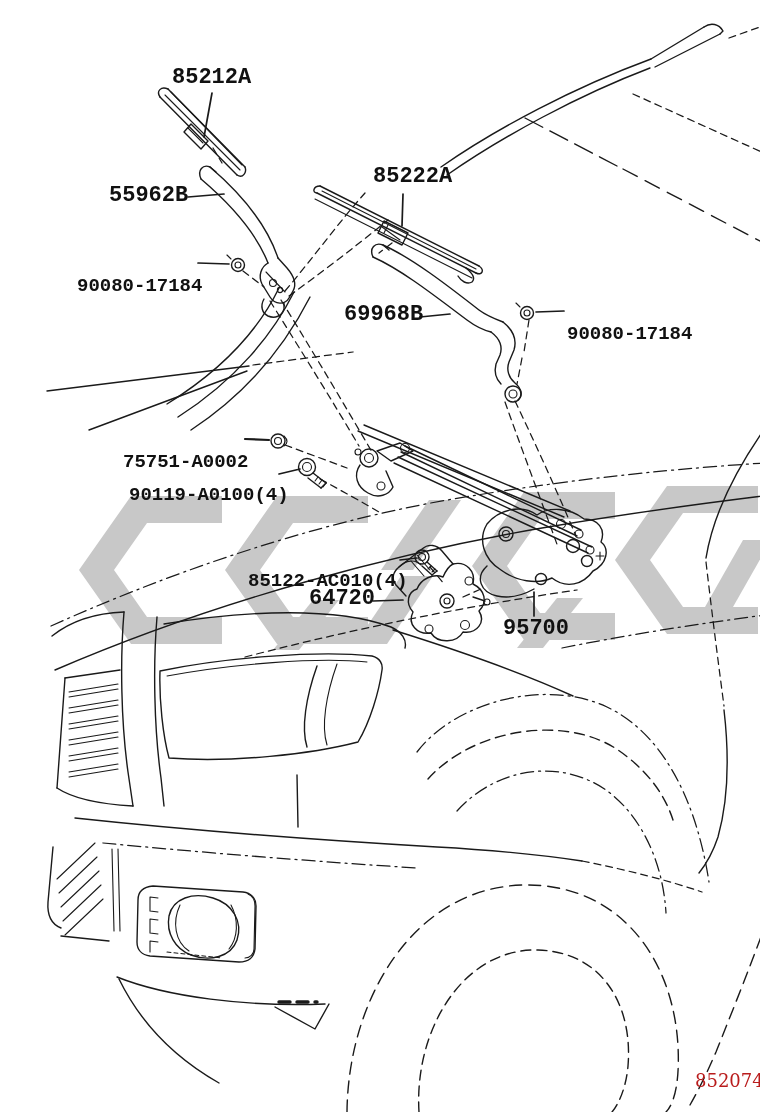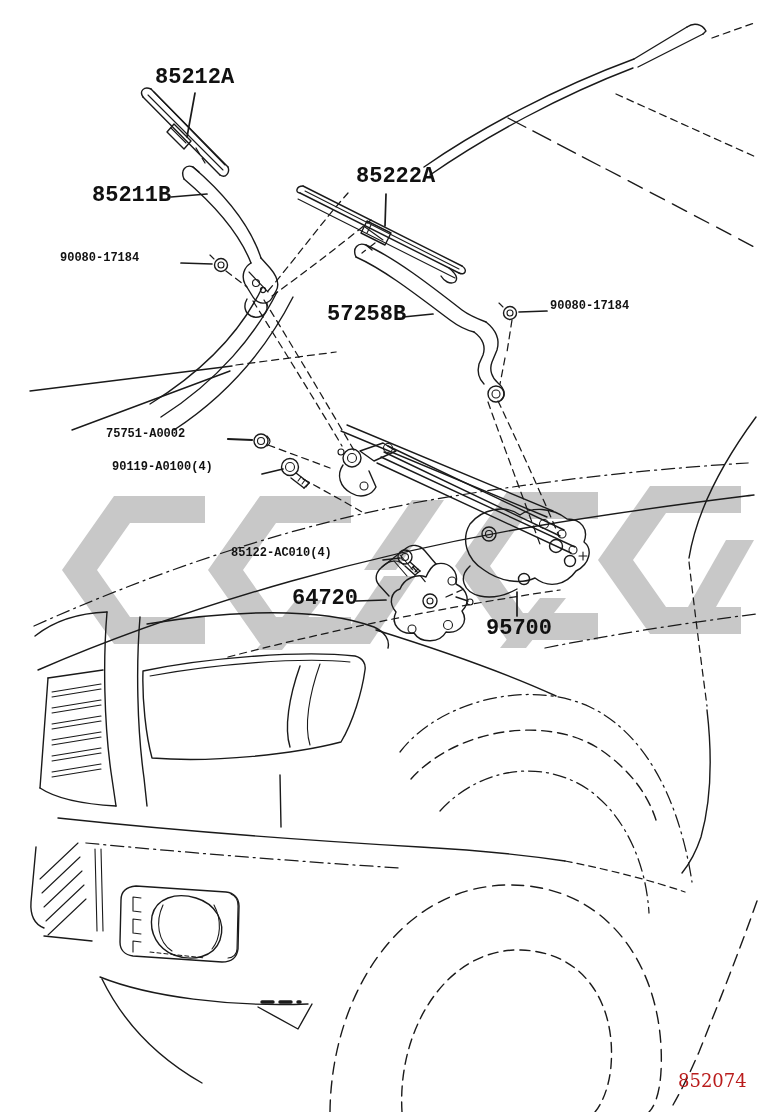--- a/index.html
+++ b/index.html
@@ -1,32 +1,32 @@
 <!DOCTYPE html>
 <html style="--line: #1a1a1a; --wm: #c8c8c8; --bg: #ffffff;"><head>
 <meta charset="utf-8">
 <style>
   :root{ --line:#1a1a1a; --wm:#c8c8c8; --bg:#ffffff; }
   html,body{margin:0;padding:0;}
   body{width:760px;height:1112px;background:var(--bg);position:relative;overflow:hidden;
        font-family:"Liberation Sans",sans-serif;}
-  #stage{position:absolute;left:0;top:0;width:724px;height:1112px;}
+  #stage{position:absolute;left:17px;top:0;width:724px;height:1112px;}
   svg{display:block;}
   .ln{stroke:var(--line);fill:none;stroke-width:1.4;stroke-linecap:round;stroke-linejoin:round;}
   .thin{stroke-width:1.1;}
   .ld{stroke-dasharray:7 5;stroke-width:1.25;}
   .ldd{stroke-dasharray:13 5 2 5;stroke-width:1.25;}
   .lh{stroke-width:3.4;stroke-dasharray:11 7;}
   .lead{stroke-width:1.7;}
   .t2{stroke-width:2.2;}
   .wm{fill:var(--wm);stroke:none;}
   .lbl{position:absolute;font-family:"Liberation Mono",monospace;font-weight:700;color:#111;
        line-height:1;white-space:nowrap;cursor:pointer;}
   .s{font-size:22px;}
-  .m{font-size:12px;}
+  .m{font-size:19px;margin-top:25px;}
   .dn{position:absolute;font-family:"DejaVu Serif",serif;font-size:18px;font-weight:400;color:#b91c1c;}
 </style>
 </head>
 <body>
 
 <div id="stage">
 
 <svg width="760" height="1112" viewBox="0 0 760 1112">
 
   <g>
@@ -275,24 +275,24 @@
     <path class="ln ldd" d="M400,752 C438,702 528,678 590,707 C641,731 678,792 692,882"></path>
     <path class="ln" d="M411,779 C456,729 545,715 598,748 C624,765 646,789 656,820" stroke-dasharray="10 6"></path>
     <path class="ln ldd" d="M440,811 C478,769 541,757 589,790 C625,816 646,863 649,913"></path>
     <path class="ln" d="M330,1112 C331,1000 396,888 506,885 C600,883 656,956 661,1046 C663,1086 656,1105 649,1112" stroke-dasharray="12 7"></path>
     <path class="ln" d="M402,1112 C397,1030 446,948 521,950 C586,952 616,1006 611,1066 C609,1089 601,1105 595,1112" stroke-dasharray="10 6"></path>
   </g>
 
 </svg>
 
   <div class="lbl s" style="left:155px;top:67px">85212A</div>
-  <div class="lbl s" style="left:92px;top:185px">85211B</div>
+  <div class="lbl s" style="left:92px;top:185px">55962B</div>
   <div class="lbl m" style="left:60px;top:252px">90080-17184</div>
   <div class="lbl s" style="left:356px;top:166px">85222A</div>
-  <div class="lbl s" style="left:327px;top:304px">57258B</div>
+  <div class="lbl s" style="left:327px;top:304px">69968B</div>
   <div class="lbl m" style="left:550px;top:300px">90080-17184</div>
   <div class="lbl m" style="left:106px;top:428px">75751-A0002</div>
   <div class="lbl m" style="left:112px;top:461px">90119-A0100(4)</div>
   <div class="lbl m" style="left:231px;top:547px">85122-AC010(4)</div>
   <div class="lbl s" style="left:292px;top:588px">64720</div>
   <div class="lbl s" style="left:486px;top:618px">95700</div>
 
   <div class="dn" style="left:678px;top:1070px">852074</div>
 </div>
 

